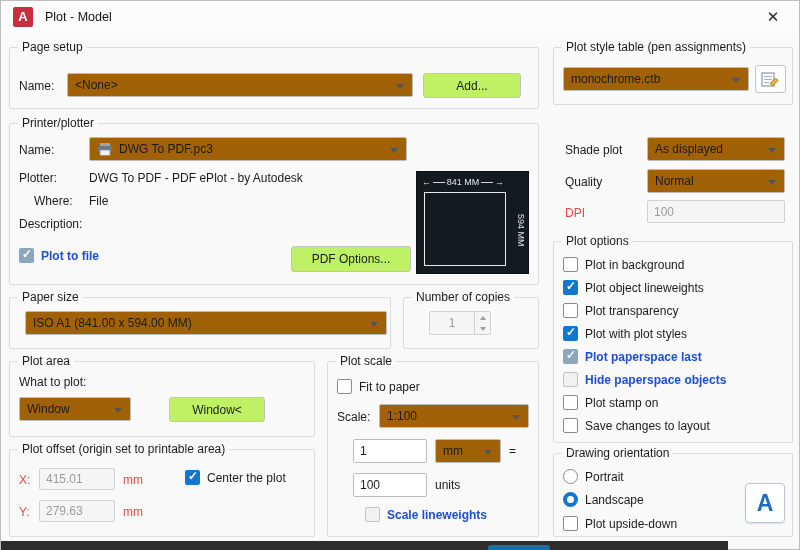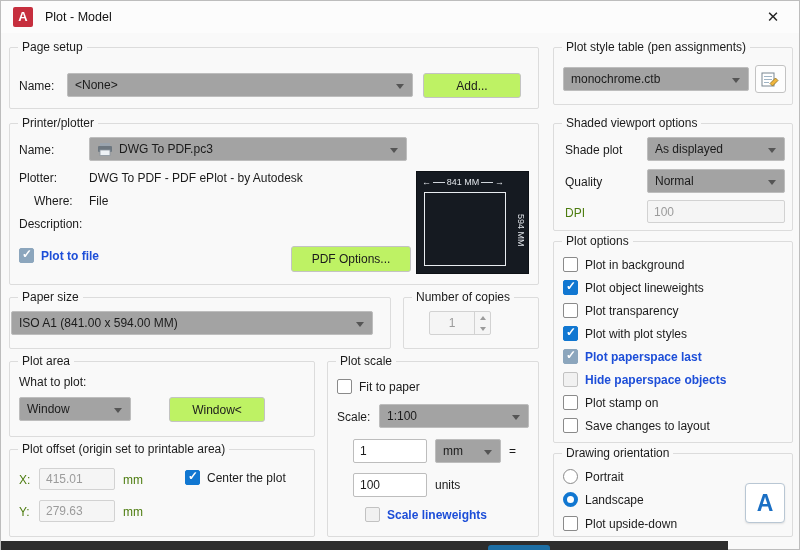--- a/index.html
+++ b/index.html
@@ -9,23 +9,23 @@
   .window { position:absolute; inset:0; background:#f9f9f9; border:1px solid #bdbdbd; }
   .titlebar { position:absolute; top:0; left:0; width:100%; height:32px; background:#fcfcfc; display:flex; align-items:center; padding:0 12px; }
   .app-icon { width:20px; height:20px; background:#c62f3e; color:#fff; font-weight:bold; font-size:13px; line-height:20px; text-align:center; border-radius:2px; flex:0 0 auto; }
   .title { margin-left:12px; font-size:12.5px; color:#111; }
   .close { margin-left:auto; font-size:15px; color:#222; width:28px; text-align:center; cursor:default; }
 
   .group { position:absolute; border:1px solid #dcdcdc; border-radius:2px; }
   .legend { position:absolute; top:-8px; left:8px; background:#f9f9f9; padding:0 4px; font-size:12px; white-space:nowrap; }
 
   .static { position:absolute; white-space:nowrap; }
-  .gray { color:#4d7c0f; }
-
-  .dd { position:absolute; height:24px; background:#a3a3a3; border:1px solid #bdbdbd; border-radius:2px; display:flex; align-items:center; padding:0 20px 0 7px; overflow:hidden; }
+  .gray { color:#ef4444; }
+
+  .dd { position:absolute; height:24px; background:#a16207; border:1px solid #bdbdbd; border-radius:2px; display:flex; align-items:center; padding:0 20px 0 7px; overflow:hidden; }
   .dd .txt { white-space:nowrap; overflow:hidden; }
   .dd::after { content:""; position:absolute; right:8px; top:10px; border-left:4px solid transparent; border-right:4px solid transparent; border-top:5px solid #555; }
 
   .btn { position:absolute; background:#bef264; border:1px solid #c3c3c3; border-radius:3px; display:flex; align-items:center; justify-content:center; font-size:12px; cursor:default; }
 
   .field { position:absolute; background:#fff; border:1px solid #bdbdbd; border-radius:2px; font-family:"Liberation Sans",sans-serif; font-size:12px; padding:0 6px; color:#1b1b1b; }
   .field.dim { color:#9b9b9b; background:#f5f5f5; border-color:#d2d2d2; }
 
   .check, .radio { position:absolute; display:flex; align-items:center; gap:7px; cursor:default; }
   .box { width:15px; height:15px; border:1px solid #8a8a8a; background:#fff; border-radius:2px; position:relative; flex:0 0 auto; }
@@ -116,21 +116,21 @@
     </div>
     <div class="pv-dim-v">
       <span>594 MM</span>
     </div>
     <div class="pv-paper"></div>
   </div>
 
   <div class="group" style="left:8px; top:296px; width:382px; height:52px;">
     <span class="legend">Paper size</span>
   </div>
-  <div class="dd" style="left:10px; top:310px; width:362px;">
+  <div class="dd" style="left:24px; top:310px; width:362px;">
     <span class="txt">ISO A1 (841.00 x 594.00 MM)</span>
   </div>
 
   <div class="group" style="left:402px; top:296px; width:136px; height:52px;">
     <span class="legend">Number of copies</span>
   </div>
   <div class="spin" style="left:428px; top:310px; width:62px;">
     <div class="val">1</div>
     <div class="arrows">
       <div>
@@ -197,23 +197,20 @@
   <div class="icon-btn" style="left:754px; top:64px; width:31px; height:28px;">
     <span style="display:flex;">
       <svg width="19" height="19" viewBox="0 0 19 19">
         <rect x="1" y="3" width="12" height="13" fill="#fff" stroke="#7a8791"></rect>
         <path d="M3 6.5h8M3 9.5h8M3 12.5h5" stroke="#9fb4c4" stroke-width="1"></path>
         <path d="M9 13.5 L14.5 8 L17 10.5 L11.5 16 Z" fill="#f0b53c" stroke="#8a6d20" stroke-width="0.8"></path>
       </svg>
     </span>
   </div>
 
-  <div class="group" style="left:552px; top:122px; width:240px; height:108px;">
-    <span class="legend">Shaded viewport options</span>
-  </div>
   <span class="static" style="left:564px; top:142px;">Shade plot</span>
   <div class="dd" style="left:646px; top:136px; width:138px;">
     <span class="txt">As displayed</span>
   </div>
   <span class="static" style="left:564px; top:174px;">Quality</span>
   <div class="dd" style="left:646px; top:168px; width:138px;">
     <span class="txt">Normal</span>
   </div>
   <span class="static gray" style="left:564px; top:205px;">DPI</span>
   <input class="field dim" style="left: 646px; top: 199px; width: 138px; height: 23px;" readonly="" value="100">

